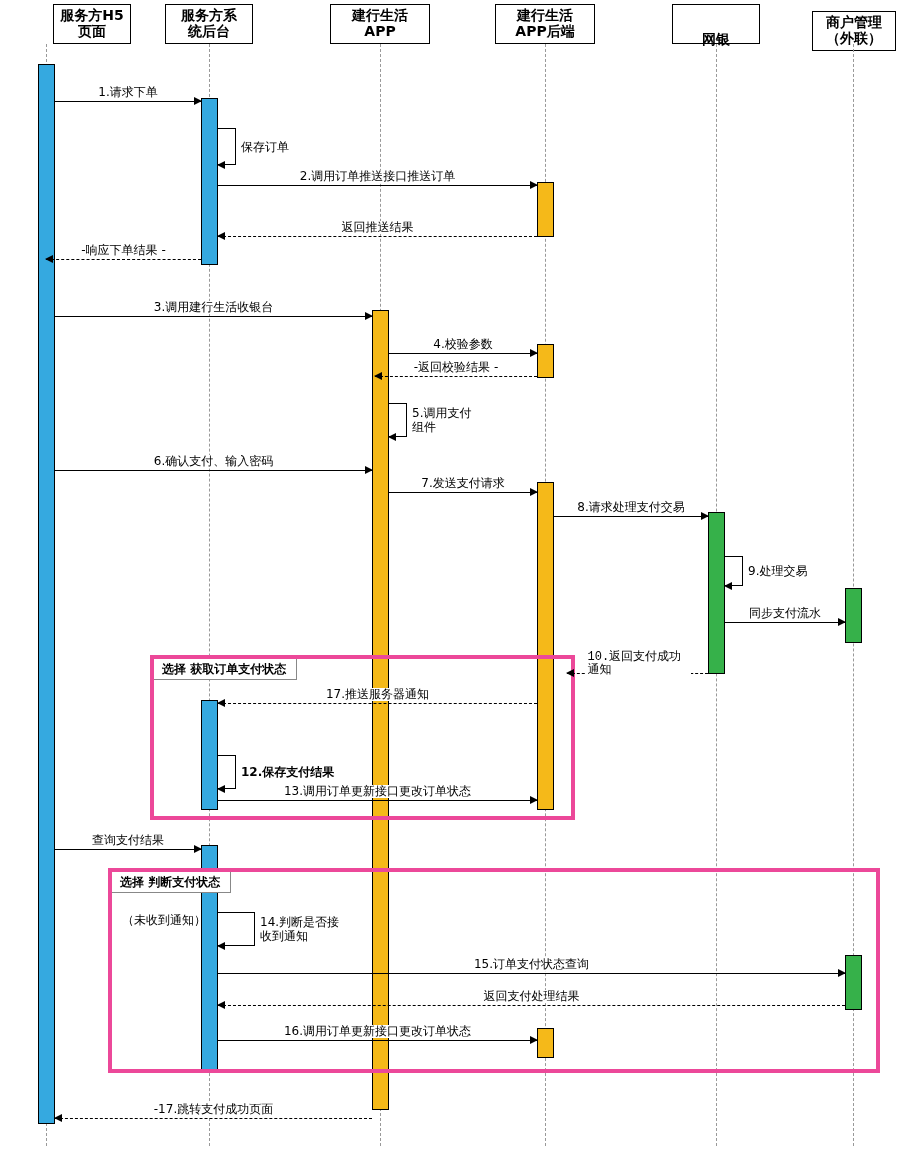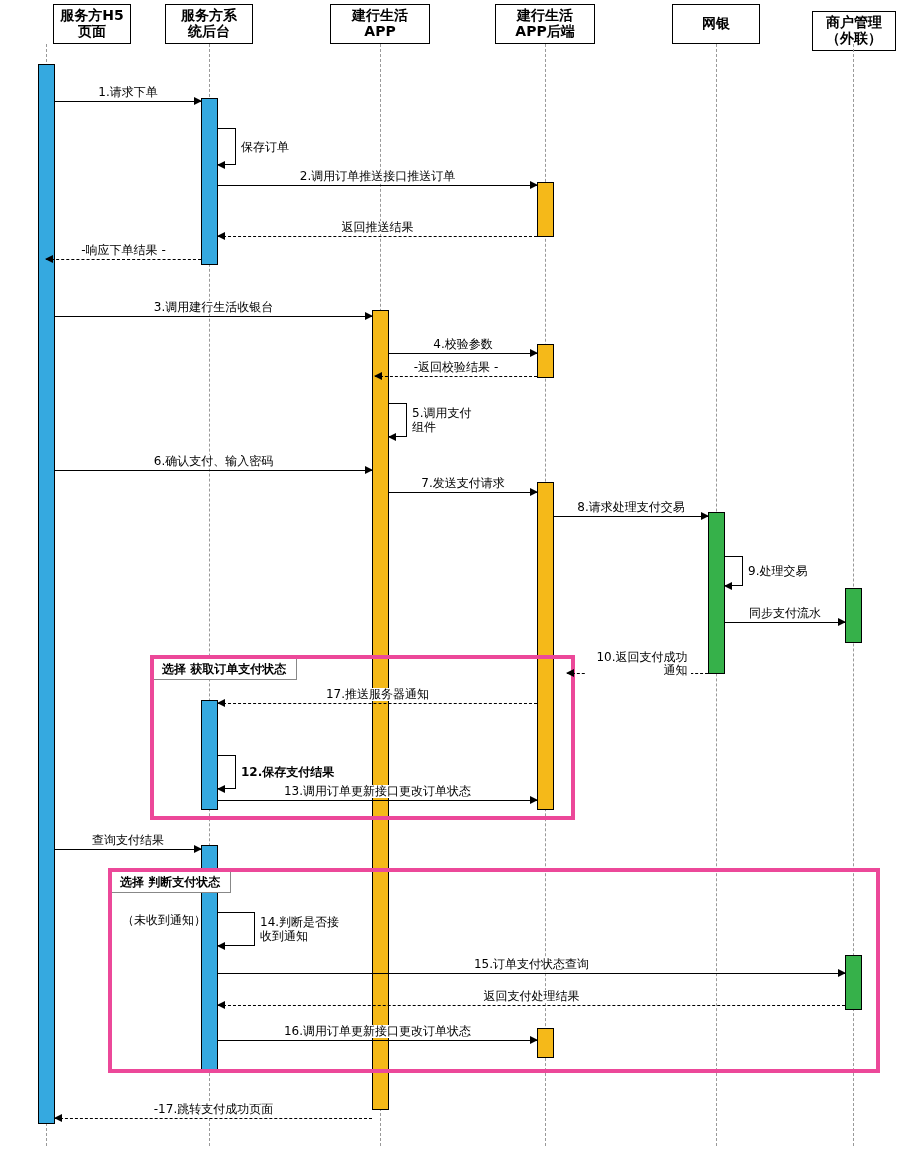--- a/index.html
+++ b/index.html
@@ -61,21 +61,21 @@
     position:absolute;
     top:-15px;
     left:50%;
     transform:translateX(-50%);
     background:#ffffff;
     padding:0 3px;
     white-space:nowrap;
     font-size:12px;
     line-height:13px;
   }
-  .msg .label.multiline{white-space:normal;text-align:right;}
+  .msg .label.multiline{white-space:normal;text-align:left;font-family:Liberation Mono, monospace;}
 
   
   .selfmsg{position:absolute;}
   .selfmsg .box{
     position:absolute;left:0;top:0;
     box-sizing:border-box;
     border:1px solid #000;
     border-left:none;
     height:100%;
     width:100%;
@@ -138,21 +138,21 @@
     <div>统后台</div>
   </div>
   <div class="participant" style="left:330px;top:4px;width:100px;height:40px;">
     <div>建行生活</div>
     <div>APP</div>
   </div>
   <div class="participant" style="left:495px;top:4px;width:100px;height:40px;">
     <div>建行生活</div>
     <div>APP后端</div>
   </div>
-  <div class="participant" style="left:672px;top:4px;width:88px;height:40px;line-height:36px;padding-top:0;">
+  <div class="participant" style="left:672px;top:4px;width:88px;height:40px;line-height:36px;padding-top:16px;">
     <div>网银</div>
   </div>
   <div class="participant" style="left:812px;top:11px;width:84px;height:40px;">
     <div>商户管理</div>
     <div>（外联）</div>
   </div>
 
   <div class="lifeline" style="left:46px;top:44px;height:1102px;"></div>
   <div class="lifeline" style="left:209px;top:44px;height:1102px;"></div>
   <div class="lifeline" style="left:380px;top:44px;height:1102px;"></div>

